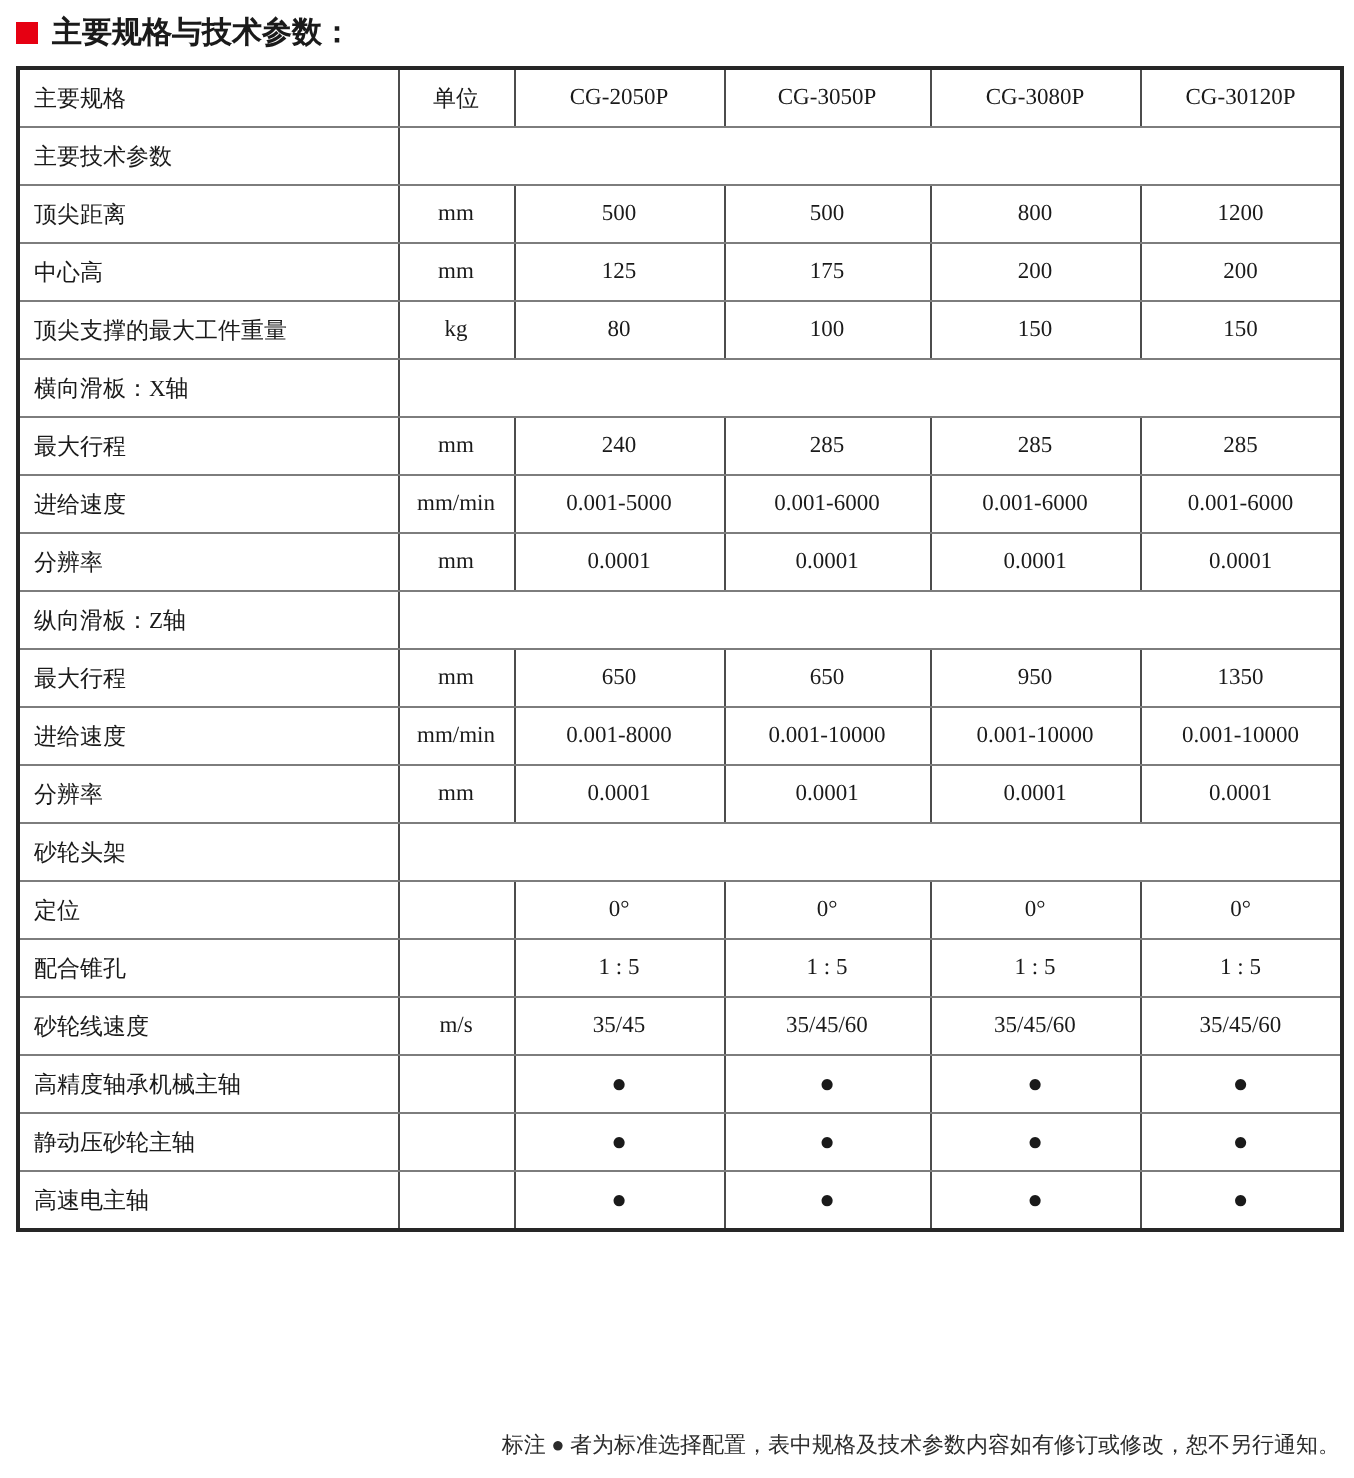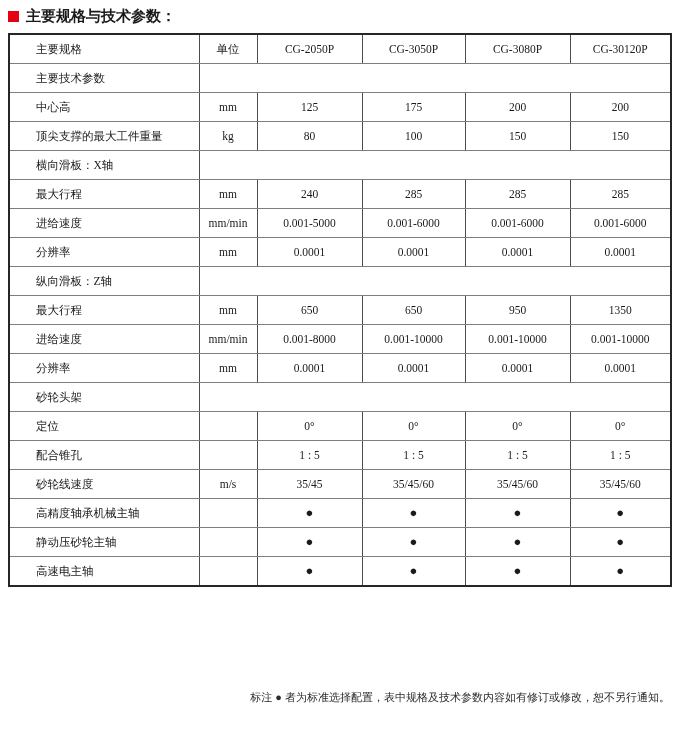--- a/index.html
+++ b/index.html
@@ -46,36 +46,36 @@
     height: 28px;
     padding: 0;
     font-size: 11.5px;
     font-weight: normal;
     color: #1a1a1a;
     overflow: hidden;
     white-space: nowrap;
   }
   .spec-table .label {
     text-align: left;
-    padding-left: 26px;
+    padding-left: 7px;
     margin-left: 24px;
   }
   .spec-table .center {
     text-align: center;
   }
   .spec-table .dot {
     font-size: 13px;
   }
   .footnote {
     position: absolute;
-    top: 690px;
+    top: 715px;
     right: 7px;
     font-size: 11px;
     color: #2b2b2b;
-    font-family: Liberation Sans, sans-serif;
+    font-family: Liberation Serif, serif;
     white-space: nowrap;
   }
 </style>
 </head>
 <body>
 
 <div class="title-bar">
   <span class="bullet"></span>
   <span>主要规格与技术参数：</span>
 </div>
@@ -98,20 +98,28 @@
       <th class="center">CG-3080P</th>
       <th class="center">CG-30120P</th>
     </tr>
   </thead>
   <tbody>
       <tr>
         <td class="label">主要技术参数</td>
         <td colspan="5"></td>
       </tr>
       <tr>
+        <td class="label">顶尖距离</td>
+        <td class="center">mm</td>
+        <td class="center">500</td>
+        <td class="center">500</td>
+        <td class="center">800</td>
+        <td class="center">1200</td>
+      </tr>
+      <tr>
         <td class="label">中心高</td>
         <td class="center">mm</td>
         <td class="center">125</td>
         <td class="center">175</td>
         <td class="center">200</td>
         <td class="center">200</td>
       </tr>
       <tr>
         <td class="label">顶尖支撑的最大工件重量</td>
         <td class="center">kg</td>

